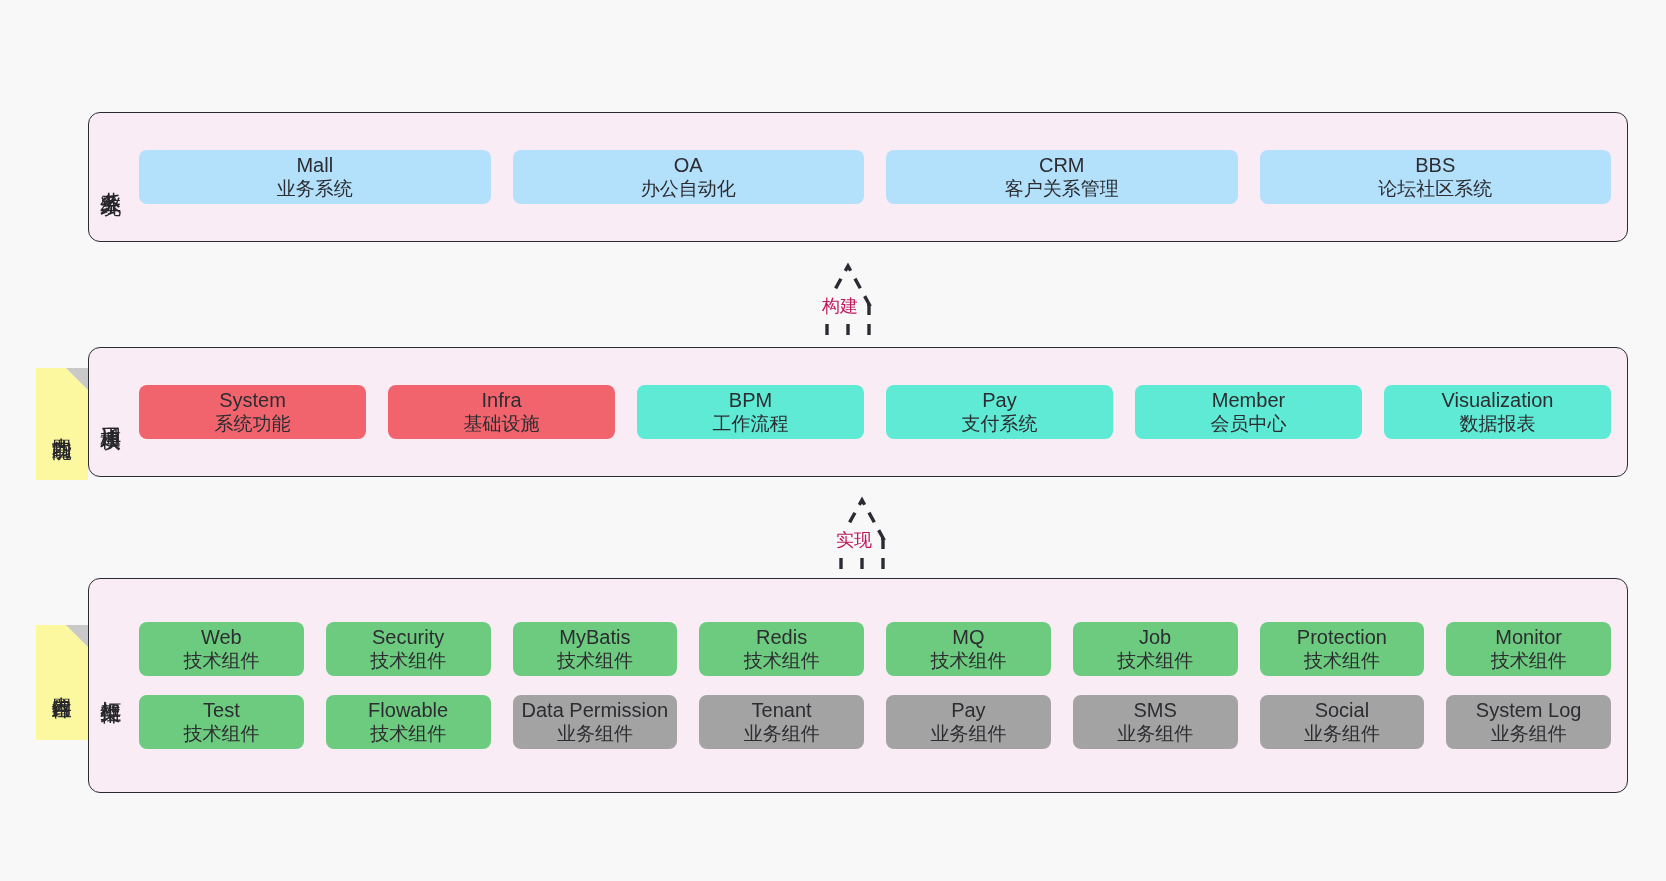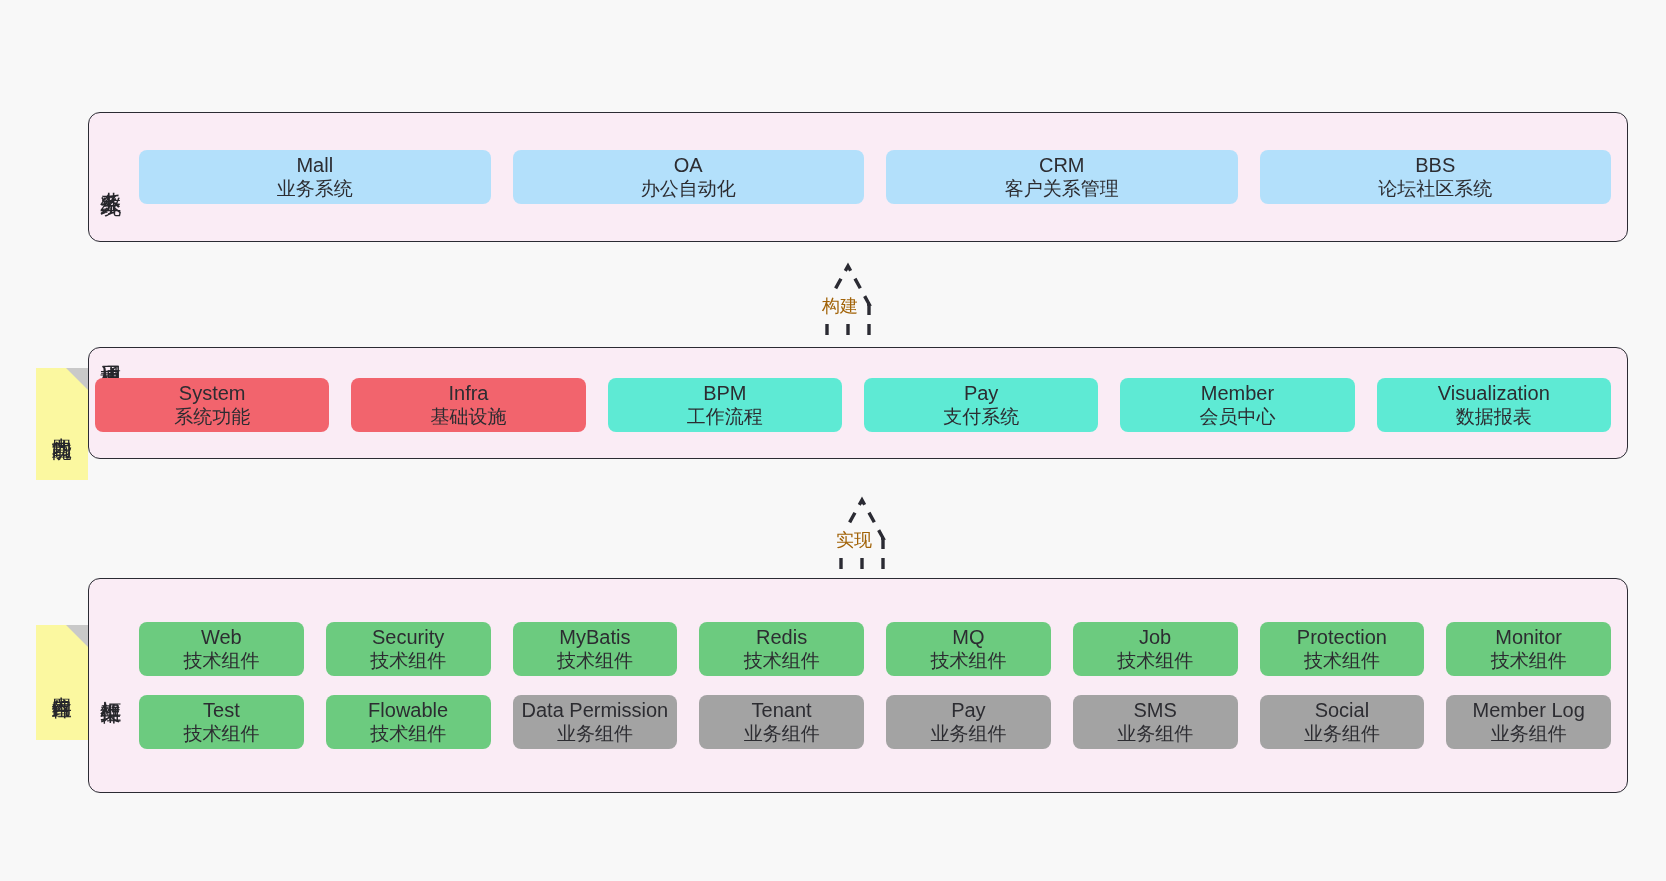--- a/index.html
+++ b/index.html
@@ -99,21 +99,21 @@
     border-top: 22px solid #c9c9c9;
     border-left: 22px solid transparent;
   }
 
   
   .connector { position: absolute; }
   .connector svg { display: block; overflow: visible; }
   .connector .conn-label {
     position: absolute;
     font-size: 18px;
-    color: #a16207;
+    color: #be185d;
     background: #f8f8f8;
     padding: 0 2px;
     white-space: nowrap;
   }
 </style>
 </head>
 <body>
 
 <div id="canvas">
 
@@ -151,21 +151,21 @@
       <line x1="111" y1="46" x2="111" y2="86" stroke="#2b2b33" stroke-width="3.4" stroke-dasharray="11,9"></line>
     </svg>
     <span class="conn-label" style="left:62px; top:36px;">构建</span>
   </div>
 
   <div class="note" style="left:36px; top:368px; width:52px; height:112px;">
     <span class="fold"></span>
     <span>内置功能</span>
   </div>
 
-  <div class="layer" id="layer-module" style="left:88px; top:347px; width:1540px; height:112px;flex-direction:column;">
+  <div class="layer" id="layer-module" style="left:88px; top:347px; width:1540px; height:130px;">
     <div class="layer-title">通用模块</div>
     <div class="layer-body">
       <div class="row cols6">
         <div class="node red">
           <span class="title">System</span>
           <span class="sub">系统功能</span>
         </div>
         <div class="node red">
           <span class="title">Infra</span>
           <span class="sub">基础设施</span>
@@ -267,21 +267,21 @@
         </div>
         <div class="node lightgreen">
           <span class="title">SMS</span>
           <span class="sub">业务组件</span>
         </div>
         <div class="node lightgreen">
           <span class="title">Social</span>
           <span class="sub">业务组件</span>
         </div>
         <div class="node lightgreen">
-          <span class="title">Member Log</span>
+          <span class="title">System Log</span>
           <span class="sub">业务组件</span>
         </div>
       </div>
 
     </div>
   </div>
 
 </div>
 
 </body></html>

